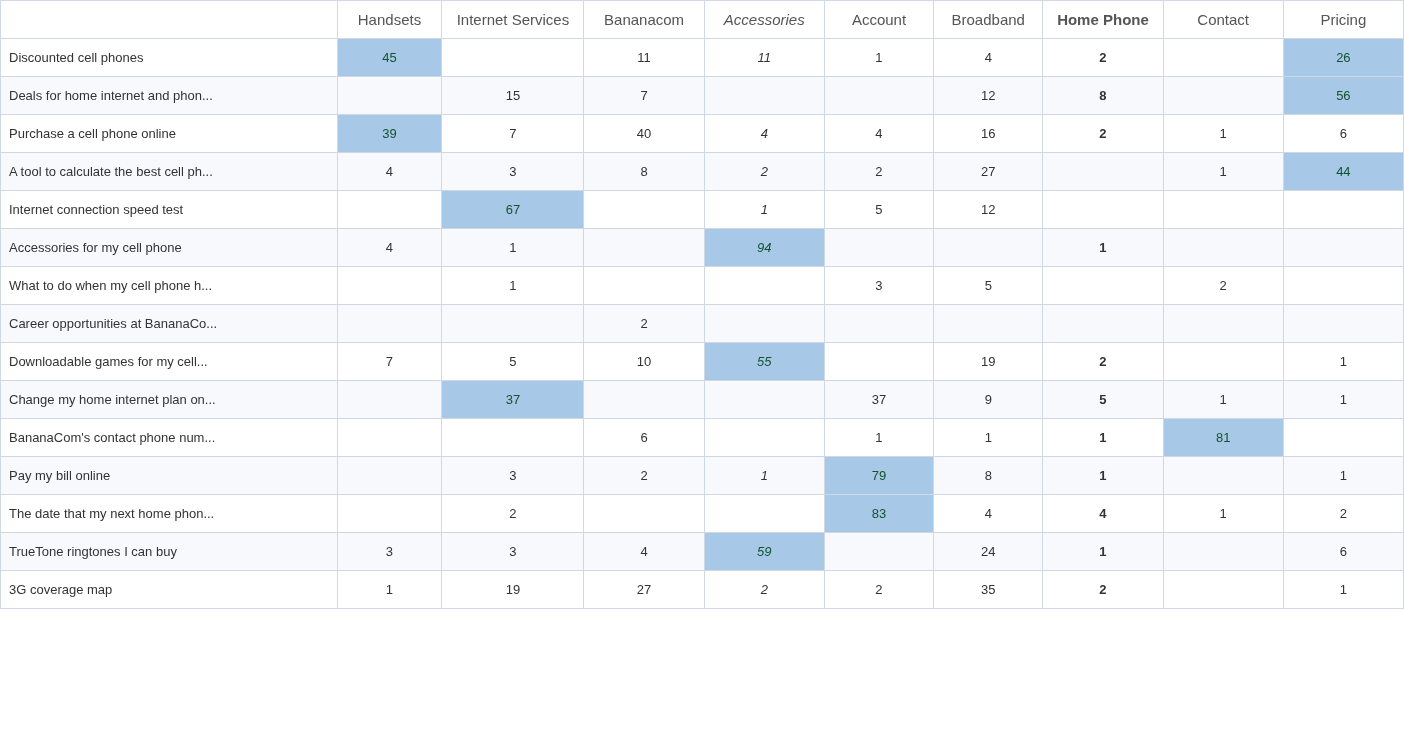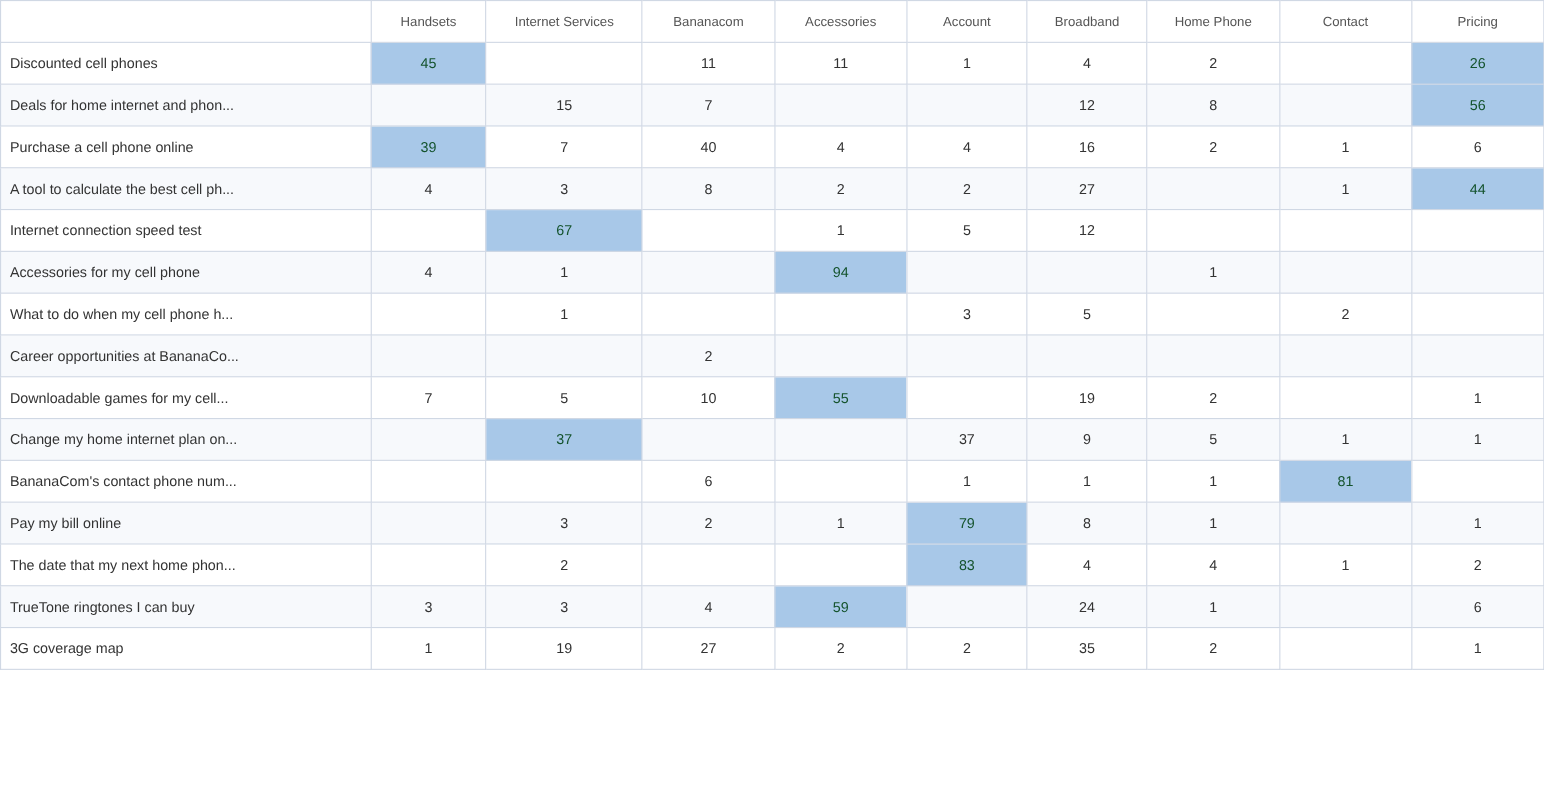--- a/index.html
+++ b/index.html
@@ -17,21 +17,21 @@
       border: 1px solid #d0d8e4;
       padding: 6px 8px;
       text-align: center;
       white-space: nowrap;
       height: 38px;
     }
     th {
       background: #fff;
       font-weight: normal;
       color: #555;
-      font-size: 12px;
+      font-size: 15px;
     }
     td:first-child {
       text-align: left;
       width: 308px;
       color: #333;
       white-space: nowrap;
       overflow: hidden;
       text-overflow: ellipsis;
       max-width: 308px;
     }
@@ -52,24 +52,24 @@
     }
     td:first-child {
       background: #fff !important;
     }
     tr:nth-child(even) td:first-child {
       background: #f7f9fc !important;
     }
     .col-handsets { width: 96px; }
     .col-internet { width: 130px; }
     .col-banana { width: 110px; }
-    .col-accessories { width: 110px; }
+    .col-accessories { width: 110px; font-style: italic; }
     .col-account { width: 100px; }
     .col-services { width: 100px; }
-    .col-homephone { width: 110px; }
+    .col-homephone { width: 110px; font-weight: bold; }
     .col-contact { width: 110px; }
     .col-pricing { width: 110px; }
   </style>
 </head>
 <body>
 
 <table>
   <thead>
     <tr id="header-row">
         <th></th>

